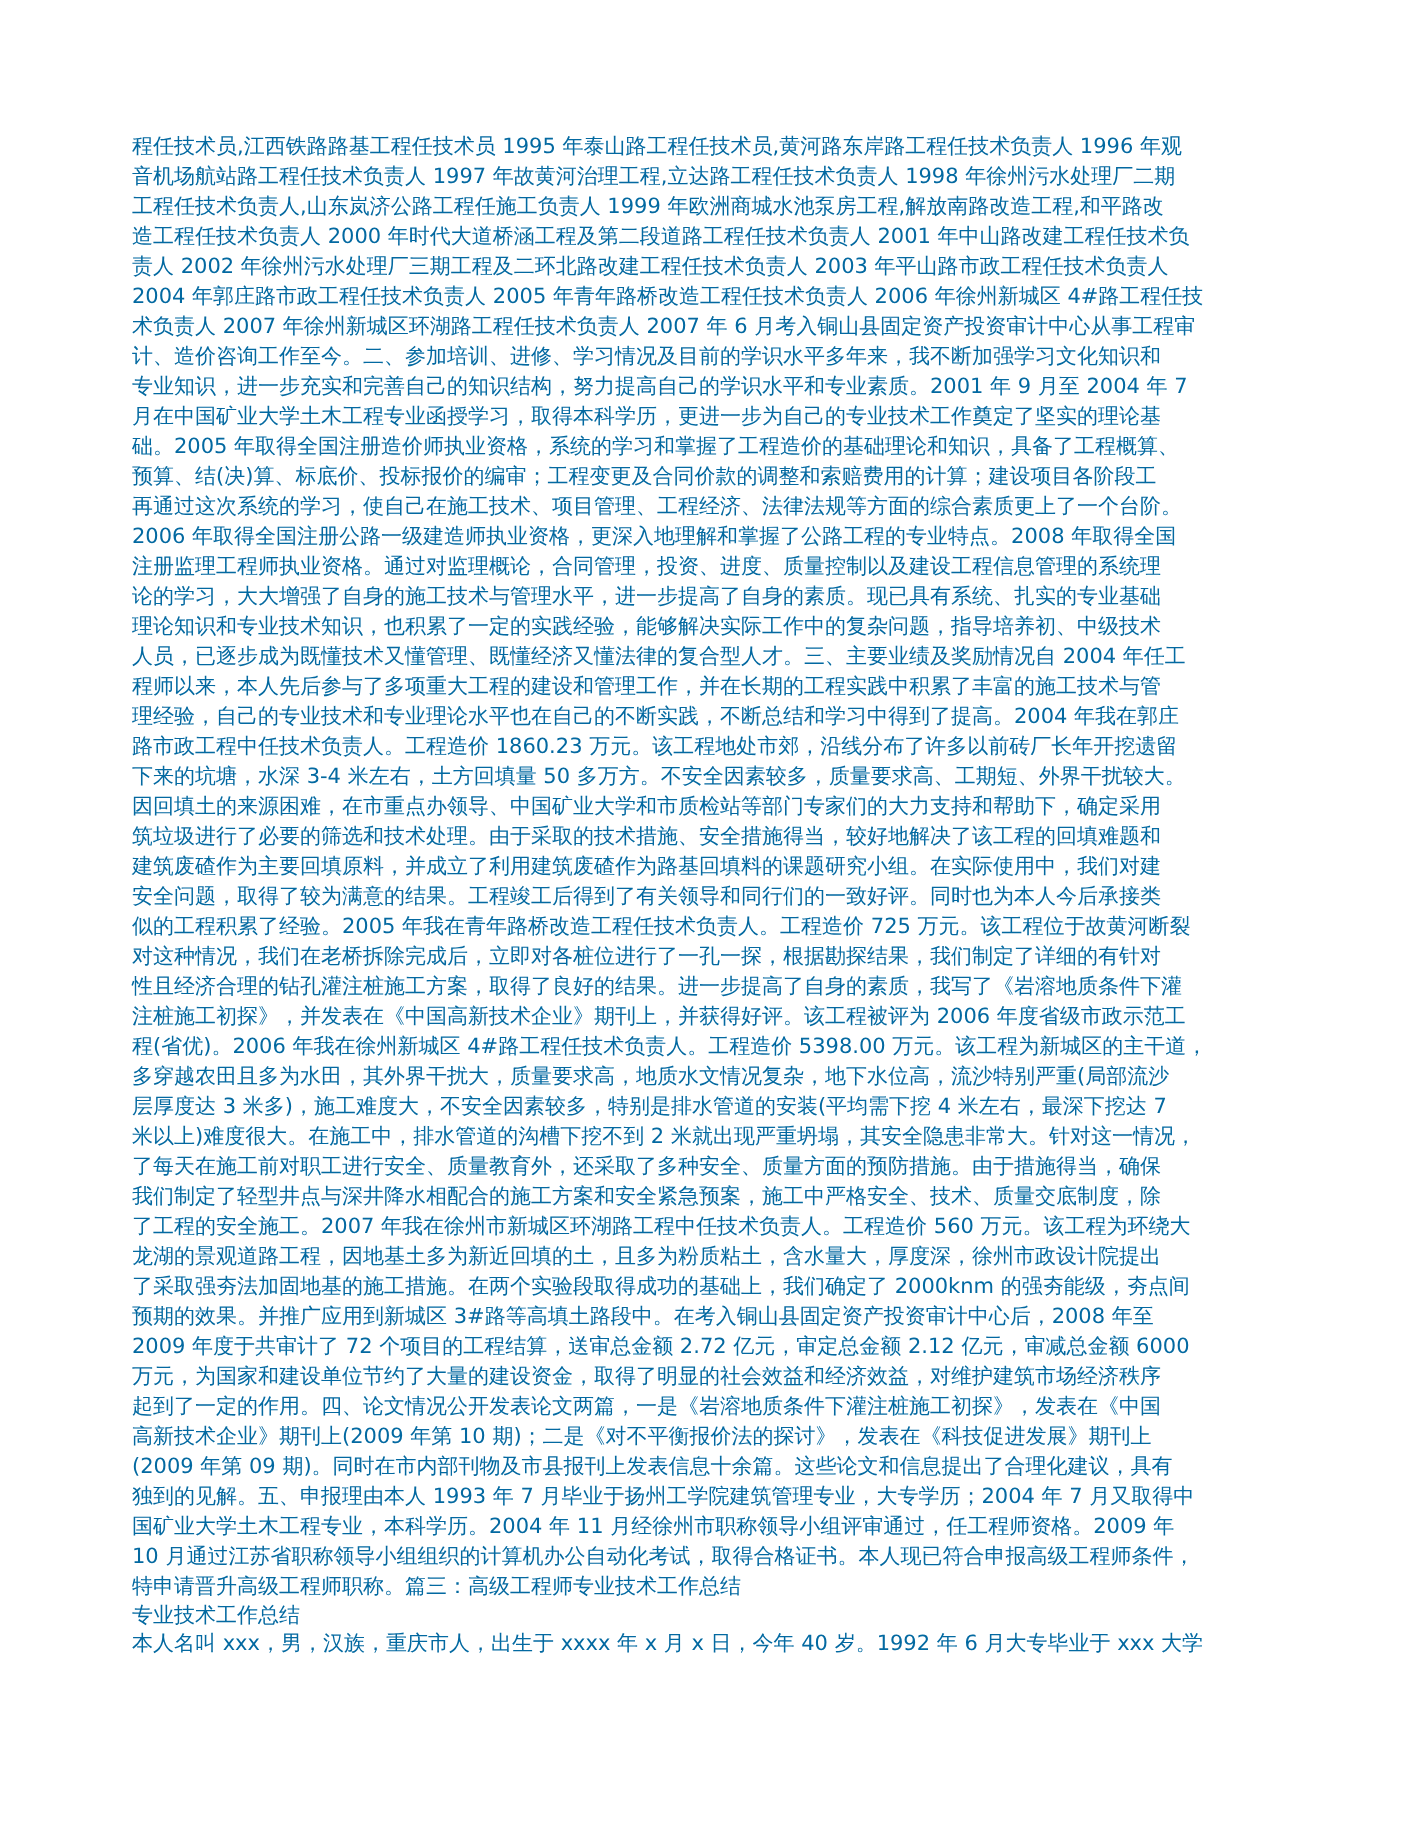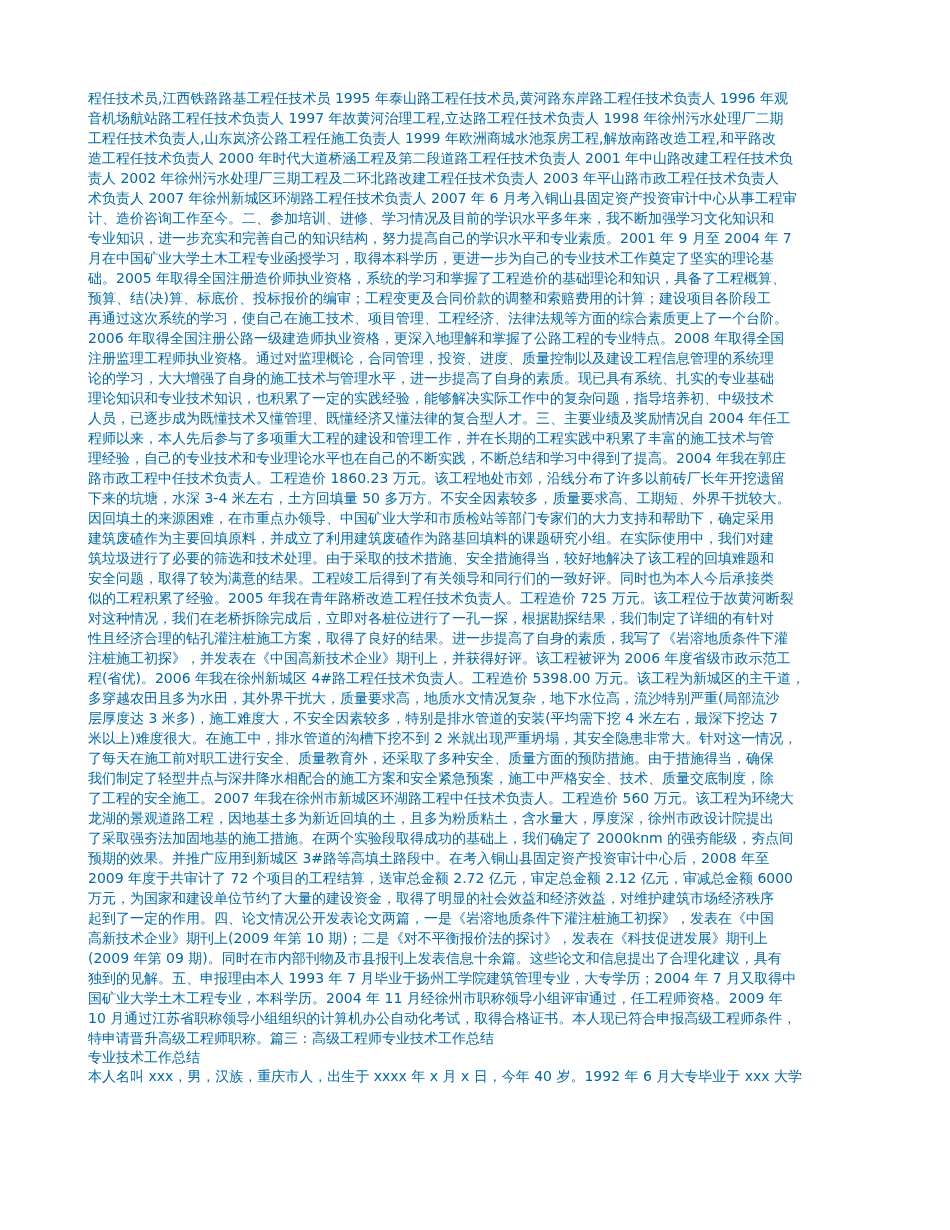--- a/index.html
+++ b/index.html
@@ -15,39 +15,40 @@
 </head>
 <body>
 
 <div class="page">
   <div id="body-lines">
       <div class="line">程任技术员,江西铁路路基工程任技术员 1995 年泰山路工程任技术员,黄河路东岸路工程任技术负责人 1996 年观</div>
       <div class="line">音机场航站路工程任技术负责人 1997 年故黄河治理工程,立达路工程任技术负责人 1998 年徐州污水处理厂二期</div>
       <div class="line">工程任技术负责人,山东岚济公路工程任施工负责人 1999 年欧洲商城水池泵房工程,解放南路改造工程,和平路改</div>
       <div class="line">造工程任技术负责人 2000 年时代大道桥涵工程及第二段道路工程任技术负责人 2001 年中山路改建工程任技术负</div>
       <div class="line">责人 2002 年徐州污水处理厂三期工程及二环北路改建工程任技术负责人 2003 年平山路市政工程任技术负责人</div>
+      <div class="line">2004 年郭庄路市政工程任技术负责人 2005 年青年路桥改造工程任技术负责人 2006 年徐州新城区 4#路工程任技</div>
       <div class="line">术负责人 2007 年徐州新城区环湖路工程任技术负责人 2007 年 6 月考入铜山县固定资产投资审计中心从事工程审</div>
       <div class="line">计、造价咨询工作至今。二、参加培训、进修、学习情况及目前的学识水平多年来，我不断加强学习文化知识和</div>
       <div class="line">专业知识，进一步充实和完善自己的知识结构，努力提高自己的学识水平和专业素质。2001 年 9 月至 2004 年 7</div>
       <div class="line">月在中国矿业大学土木工程专业函授学习，取得本科学历，更进一步为自己的专业技术工作奠定了坚实的理论基</div>
       <div class="line">础。2005 年取得全国注册造价师执业资格，系统的学习和掌握了工程造价的基础理论和知识，具备了工程概算、</div>
       <div class="line">预算、结(决)算、标底价、投标报价的编审；工程变更及合同价款的调整和索赔费用的计算；建设项目各阶段工</div>
       <div class="line">再通过这次系统的学习，使自己在施工技术、项目管理、工程经济、法律法规等方面的综合素质更上了一个台阶。</div>
       <div class="line">2006 年取得全国注册公路一级建造师执业资格，更深入地理解和掌握了公路工程的专业特点。2008 年取得全国</div>
       <div class="line">注册监理工程师执业资格。通过对监理概论，合同管理，投资、进度、质量控制以及建设工程信息管理的系统理</div>
       <div class="line">论的学习，大大增强了自身的施工技术与管理水平，进一步提高了自身的素质。现已具有系统、扎实的专业基础</div>
       <div class="line">理论知识和专业技术知识，也积累了一定的实践经验，能够解决实际工作中的复杂问题，指导培养初、中级技术</div>
       <div class="line">人员，已逐步成为既懂技术又懂管理、既懂经济又懂法律的复合型人才。三、主要业绩及奖励情况自 2004 年任工</div>
       <div class="line">程师以来，本人先后参与了多项重大工程的建设和管理工作，并在长期的工程实践中积累了丰富的施工技术与管</div>
       <div class="line">理经验，自己的专业技术和专业理论水平也在自己的不断实践，不断总结和学习中得到了提高。2004 年我在郭庄</div>
       <div class="line">路市政工程中任技术负责人。工程造价 1860.23 万元。该工程地处市郊，沿线分布了许多以前砖厂长年开挖遗留</div>
       <div class="line">下来的坑塘，水深 3-4 米左右，土方回填量 50 多万方。不安全因素较多，质量要求高、工期短、外界干扰较大。</div>
       <div class="line">因回填土的来源困难，在市重点办领导、中国矿业大学和市质检站等部门专家们的大力支持和帮助下，确定采用</div>
+      <div class="line">筑垃圾进行了必要的筛选和技术处理。由于采取的技术措施、安全措施得当，较好地解决了该工程的回填难题和</div>
       <div class="line">建筑废碴作为主要回填原料，并成立了利用建筑废碴作为路基回填料的课题研究小组。在实际使用中，我们对建</div>
-      <div class="line">筑垃圾进行了必要的筛选和技术处理。由于采取的技术措施、安全措施得当，较好地解决了该工程的回填难题和</div>
       <div class="line">安全问题，取得了较为满意的结果。工程竣工后得到了有关领导和同行们的一致好评。同时也为本人今后承接类</div>
       <div class="line">似的工程积累了经验。2005 年我在青年路桥改造工程任技术负责人。工程造价 725 万元。该工程位于故黄河断裂</div>
       <div class="line">对这种情况，我们在老桥拆除完成后，立即对各桩位进行了一孔一探，根据勘探结果，我们制定了详细的有针对</div>
       <div class="line">性且经济合理的钻孔灌注桩施工方案，取得了良好的结果。进一步提高了自身的素质，我写了《岩溶地质条件下灌</div>
       <div class="line">注桩施工初探》，并发表在《中国高新技术企业》期刊上，并获得好评。该工程被评为 2006 年度省级市政示范工</div>
       <div class="line">程(省优)。2006 年我在徐州新城区 4#路工程任技术负责人。工程造价 5398.00 万元。该工程为新城区的主干道，</div>
       <div class="line">多穿越农田且多为水田，其外界干扰大，质量要求高，地质水文情况复杂，地下水位高，流沙特别严重(局部流沙</div>
       <div class="line">层厚度达 3 米多)，施工难度大，不安全因素较多，特别是排水管道的安装(平均需下挖 4 米左右，最深下挖达 7</div>
       <div class="line">米以上)难度很大。在施工中，排水管道的沟槽下挖不到 2 米就出现严重坍塌，其安全隐患非常大。针对这一情况，</div>
       <div class="line">了每天在施工前对职工进行安全、质量教育外，还采取了多种安全、质量方面的预防措施。由于措施得当，确保</div>

